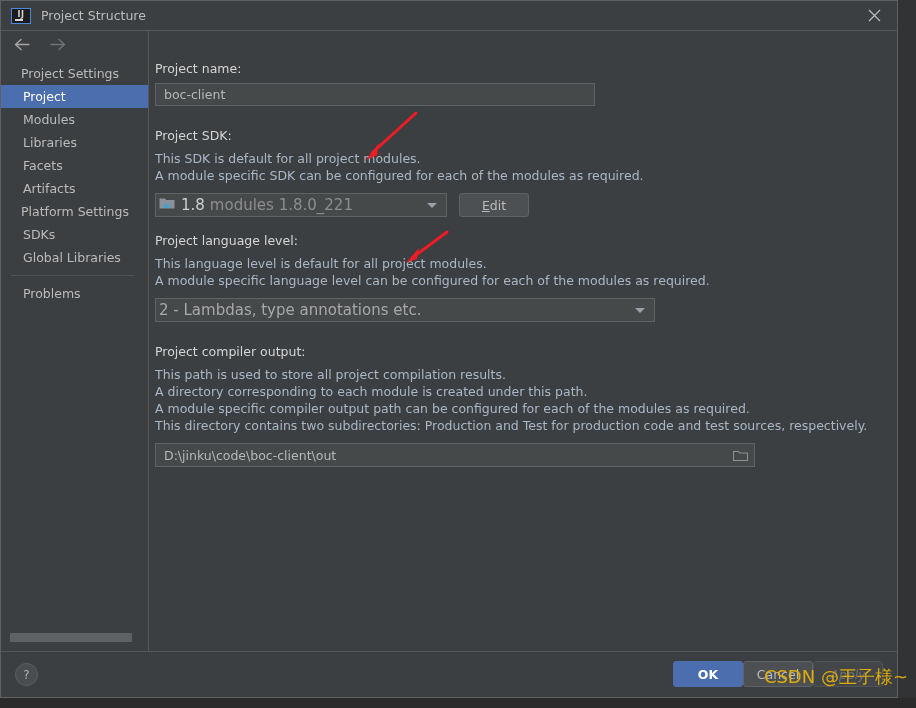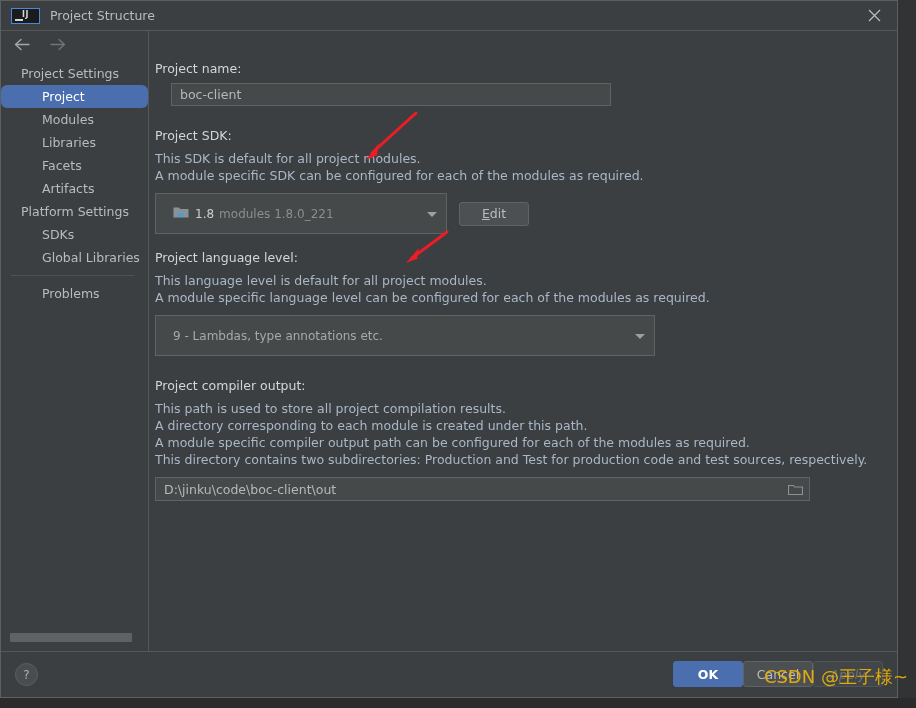--- a/index.html
+++ b/index.html
@@ -41,21 +41,21 @@
   
   .titlebar {
     height: 29px;
     background: #3c3f41;
     display: flex;
     align-items: center;
     flex: 0 0 auto;
     position: relative;
   }
   .ij-icon {
-    width: 29px; height: 16px;
+    width: 20px; height: 16px;
     margin-left: 10px;
     background: #1b1b1b;
     border: 1px solid #4a88e0;
     position: relative;
     display: flex;
     align-items: center;
     justify-content: center;
   }
   .ij-icon .ij-letters {
     color: #d6d6d6;
@@ -124,21 +124,21 @@
   .tree-row {
     height: 23px;
     display: flex;
     align-items: center;
     font-size: 12.5px;
     color: #bbbbbb;
     cursor: default;
     white-space: nowrap;
   }
   .tree-row.group { padding-left: 20px; }
-  .tree-row.child { padding-left: 41px; border-radius: 6px; }
+  .tree-row.child { padding-left: 22px; }
   .tree-row.selected {
     background: #4b6eaf;
     color: #ffffff;
   }
   .tree-sep {
     margin: 6px 14px 6px 10px;
     height: 1px;
     background: #4f5254;
   }
   .sidebar-scroll {
@@ -179,32 +179,32 @@
   .textfield {
     height: 23px;
     background: #45494a;
     border: 1px solid #5e6366;
     color: #b8b8b8;
     font-size: 12.5px;
     display: flex;
     align-items: center;
     padding: 0 8px;
   }
-  #project-name-field { width: 440px; margin-left: 16px; }
+  #project-name-field { width: 440px; }
 
   
   .combo {
-    height: 41px;
+    height: 24px;
     background: #45494a;
     border: 1px solid #5e6366;
     display: flex;
     align-items: center;
-    padding: 0 0 0 17px;
+    padding: 0 0 0 3px;
     color: #a8a8a8;
-    font-size: 12px;
+    font-size: 15px;
     position: relative;
   }
   .combo .combo-arrow {
     position: absolute;
     right: 9px; top: 50%;
     margin-top: -2px;
     width: 0; height: 0;
     border-left: 5px solid transparent;
     border-right: 5px solid transparent;
     border-top: 5px solid #9aa0a6;
@@ -226,21 +226,21 @@
     font-size: 12.5px;
     display: flex;
     align-items: center;
     justify-content: center;
     cursor: default;
   }
   .mnem { text-decoration: underline; }
 
   
   .path-field {
-    width: 655px;
+    width: 600px;
     height: 24px;
     background: #45494a;
     border: 1px solid #5e6366;
     display: flex;
     align-items: center;
     color: #b8b8b8;
     font-size: 12.5px;
     padding-left: 8px;
     position: relative;
   }
@@ -422,21 +422,21 @@
         <div class="spacer-md"></div>
 
         <div class="sec">
           <div class="sec-title">Project language level:</div>
           <div class="sec-desc">
             <div>This language level is default for all project modules.</div>
             <div>A module specific language level can be configured for each of the modules as required.</div>
           </div>
           <div style="height:9px"></div>
           <div class="combo" id="lang-combo">
-            <span>9 - Lambdas, type annotations etc.</span>
+            <span>2 - Lambdas, type annotations etc.</span>
             <span class="combo-arrow"></span>
           </div>
         </div>
 
         <div class="spacer-lg"></div>
 
         <div class="sec">
           <div class="sec-title">Project compiler output:</div>
           <div class="sec-desc">
             <div>This path is used to store all project compilation results.</div>

